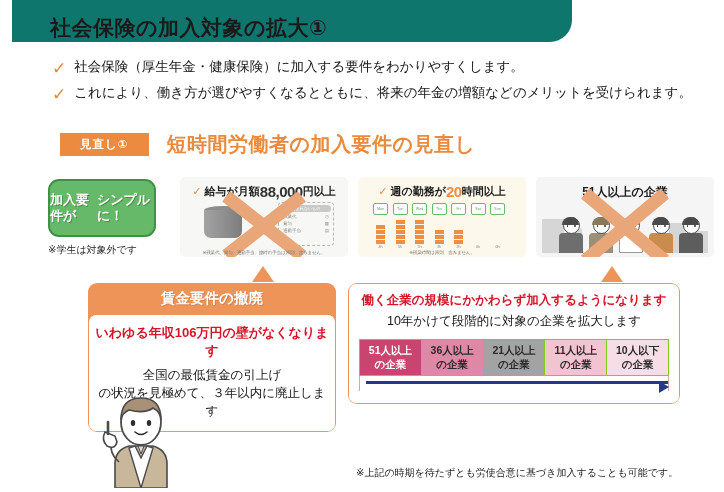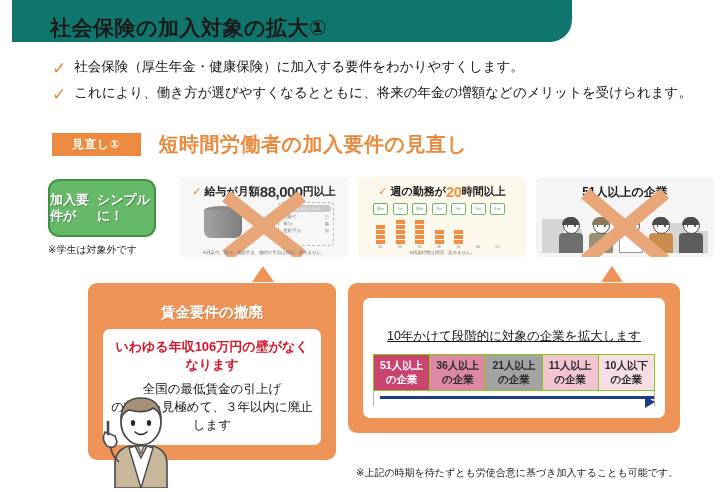--- a/index.html
+++ b/index.html
@@ -27,21 +27,21 @@
   
   .bullets { position: absolute; left: 52px; top: 58px; width: 660px; }
   .bullet-row { display: flex; align-items: flex-start; margin-bottom: 7px; }
   .check {
     color: #e08a3c; font-size: 17px; font-weight: bold;
     margin-right: 8px; line-height: 1; padding-top: 2px;
   }
   .bullet-text { font-size: 13.5px; color: #161616; line-height: 1.35; }
 
   
-  .sec-head { position: absolute; left: 52px; top: 131px; display: flex; align-items: center; }
+  .sec-head { position: absolute; left: 60px; top: 131px; display: flex; align-items: center; }
   .sec-badge {
     background: #ec8b3f; color: #ffffff;
     font-size: 11.5px; font-weight: bold;
     padding: 4px 20px; letter-spacing: 1px;
   }
   .sec-title {
     margin-left: 18px; font-size: 20px; font-weight: bold;
     color: #e98a3d; letter-spacing: 0.5px;
   }
 
@@ -131,36 +131,36 @@
   }
 
   
   .tri {
     position: absolute; width: 0; height: 0;
     border-left: 11px solid transparent; border-right: 11px solid transparent;
     border-bottom: 16px solid #ef9458;
   }
 
   
-  .panel { position: absolute; border-radius: 9px; background: #ef9458; padding: 15px; }
+  .panel { position: absolute; border-radius: 9px; background: #ef9458; padding: 1px; }
   .panel-title {
     text-align: center; color: #ffffff; font-size: 14.5px; font-weight: bold;
     padding: 5px 0 7px; text-shadow: 1px 1px 0 rgba(0,0,0,0.12);
   }
   .panel-body { background: #ffffff; border-radius: 7px; }
 
   .panel-left { left: 88px; top: 283px; width: 248px; }
   .panel-left .panel-body { padding: 9px 6px 11px; }
   .pl-head { text-align: center; font-size: 13px; font-weight: bold; color: #d6152a; }
   .pl-sub { text-align: center; font-size: 12.5px; color: #161616; margin-top: 6px; line-height: 1.45; }
 
   .panel-right { left: 348px; top: 283px; width: 332px; }
   .panel-right .panel-body { padding: 8px 10px 12px; }
   .pr-head { text-align: center; font-size: 12.5px; font-weight: bold; color: #d6152a; }
-  .pr-sub { text-align: center; font-size: 12.5px; color: #161616; margin-top: 22px; text-decoration: underline; }
+  .pr-sub { text-align: center; font-size: 12.5px; color: #161616; margin-top: 4px; }
 
   
   .tl { margin-top: 9px; width: 100%; border-collapse: collapse; table-layout: fixed; }
   .tl th {
     font-size: 10.5px; font-weight: bold; color: #2b2b2b;
     padding: 4px 0; line-height: 1.3; border: 1px solid #84cc16;
   }
   .tl th:first-child { color: #ffffff; }
   .tl td {
     font-size: 10.5px; color: #1c1c1c; text-align: center;
@@ -387,20 +387,21 @@
     <div class="pl-head">いわゆる年収106万円の壁がなくなります</div>
     <div class="pl-sub">
       <div>全国の最低賃金の引上げ</div>
       <div>の状況を見極めて、３年以内に廃止します</div>
     </div>
   </div>
 </div>
 
 <div class="panel panel-right">
   <div class="panel-body">
+    <div class="pr-head">働く企業の規模にかかわらず加入するようになります</div>
     <div class="pr-sub">10年かけて段階的に対象の企業を拡大します</div>
     <table class="tl">
       <thead>
           <tr id="tl-head">
             <th style="background: rgb(201, 68, 111);">
               <div>51人以上</div>
               <div>の企業</div>
             </th>
             <th style="background: rgb(221, 136, 165);">
               <div>36人以上</div>

